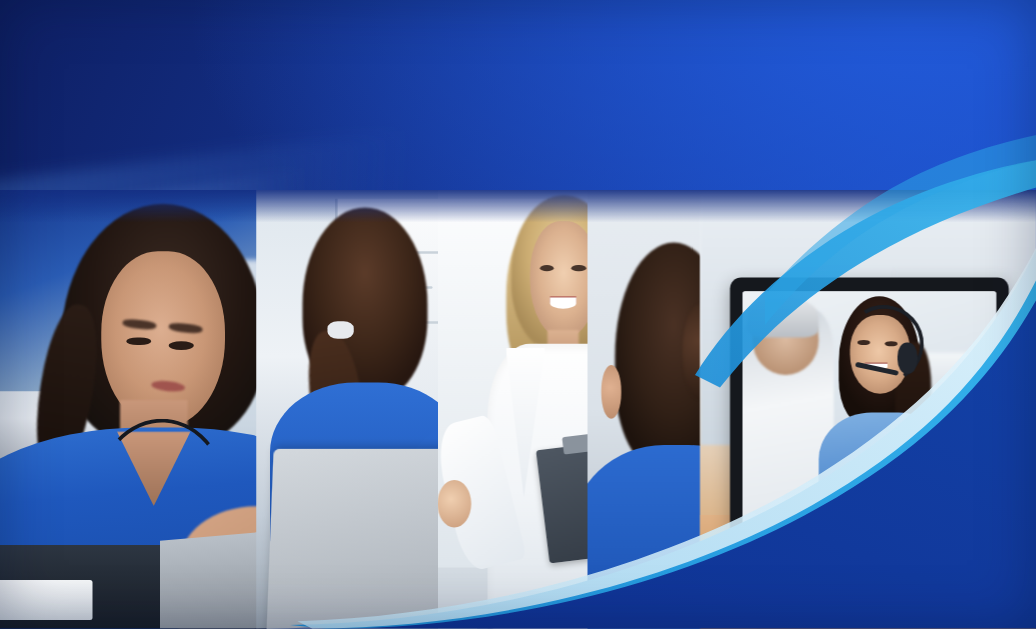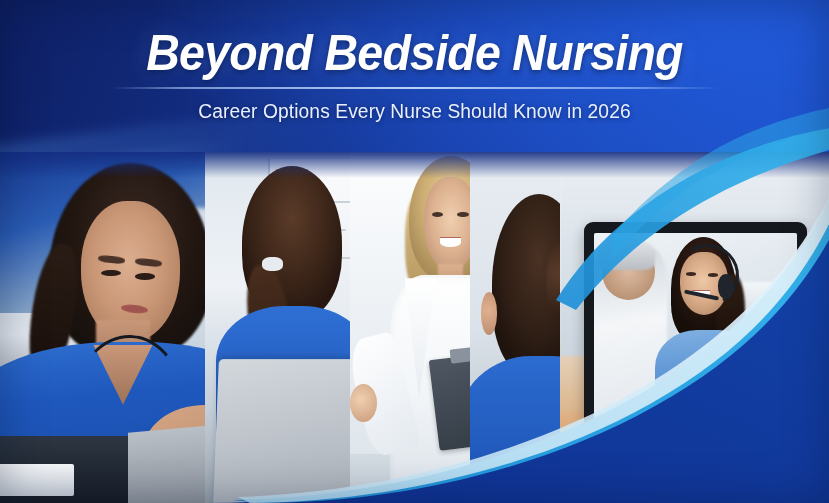--- a/index.html
+++ b/index.html
@@ -425,20 +425,15 @@
       <path d="M829,150 C740,176 672,214 620,262 C602,279 588,295 576,310
                L556,300 C576,268 604,236 644,206 C700,164 764,140 829,128 Z" fill="url(#gCyan)" opacity=".92"></path>
 
       <path d="M829,128 C770,142 716,166 672,200 C648,219 628,240 612,260
                L612,236 C634,210 660,186 692,164 C734,135 782,118 829,108 Z" fill="#2ea6e6" opacity=".55"></path>
 
       <path d="M0,152 L829,152 L829,96 C640,150 330,172 0,162 Z" fill="#163a9c" opacity=".0"></path>
     </svg>
   </div>
 
-  <div class="head">
-    <h1 class="title">Beyond Bedside Nursing</h1>
-    <div class="rule"></div>
-    <p class="subtitle">Career Options Every Nurse Should Know in 2026</p>
-  </div>
 
   <div class="vig"></div>
 </div>
 
 </body></html>

